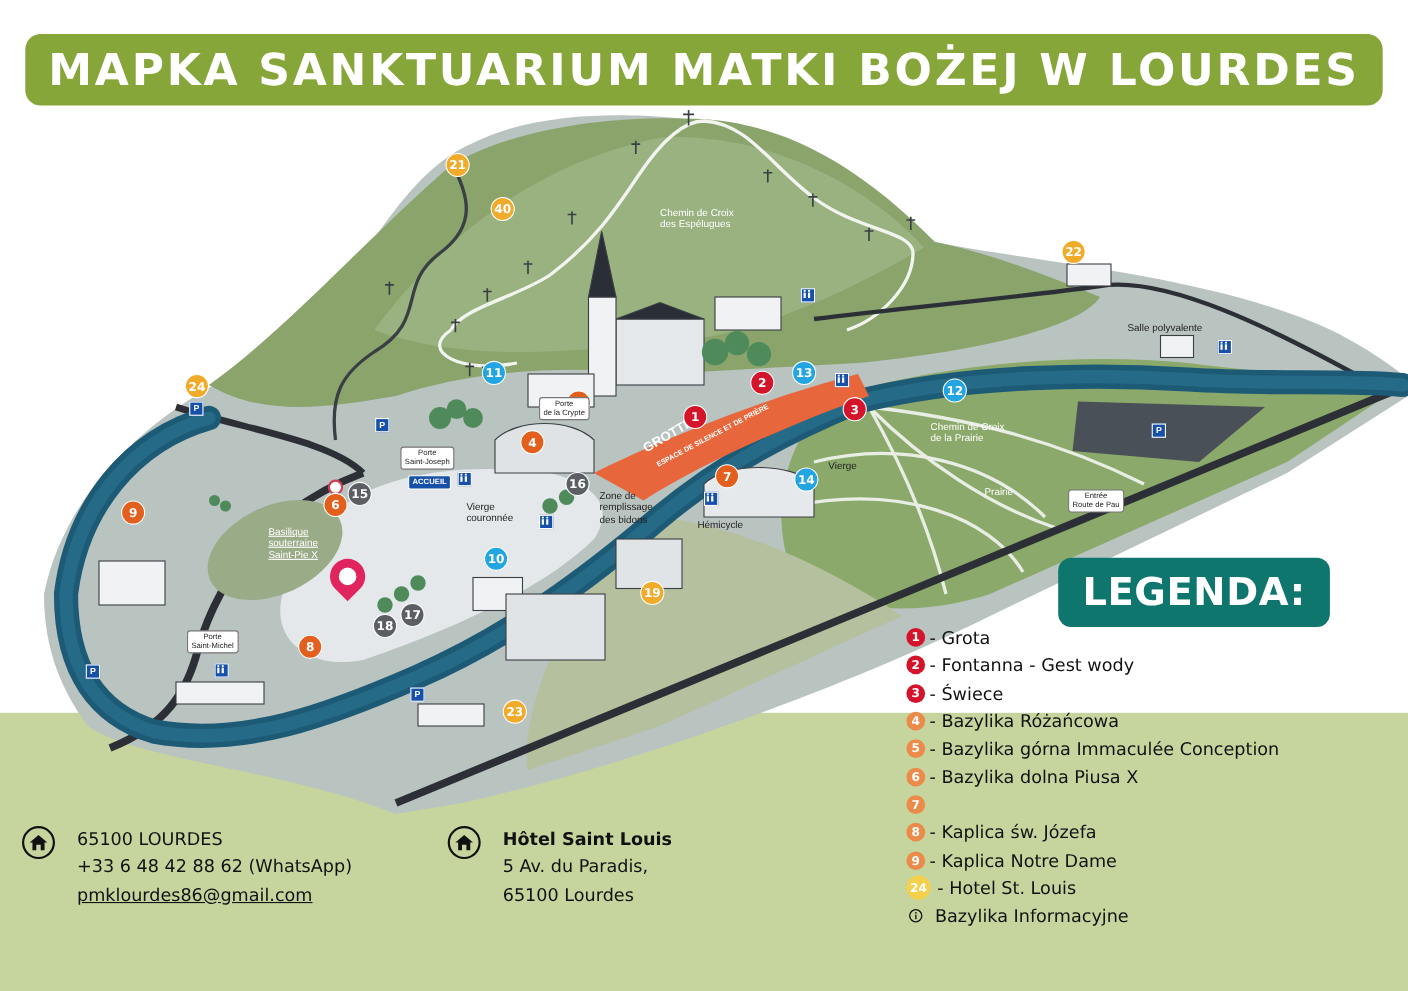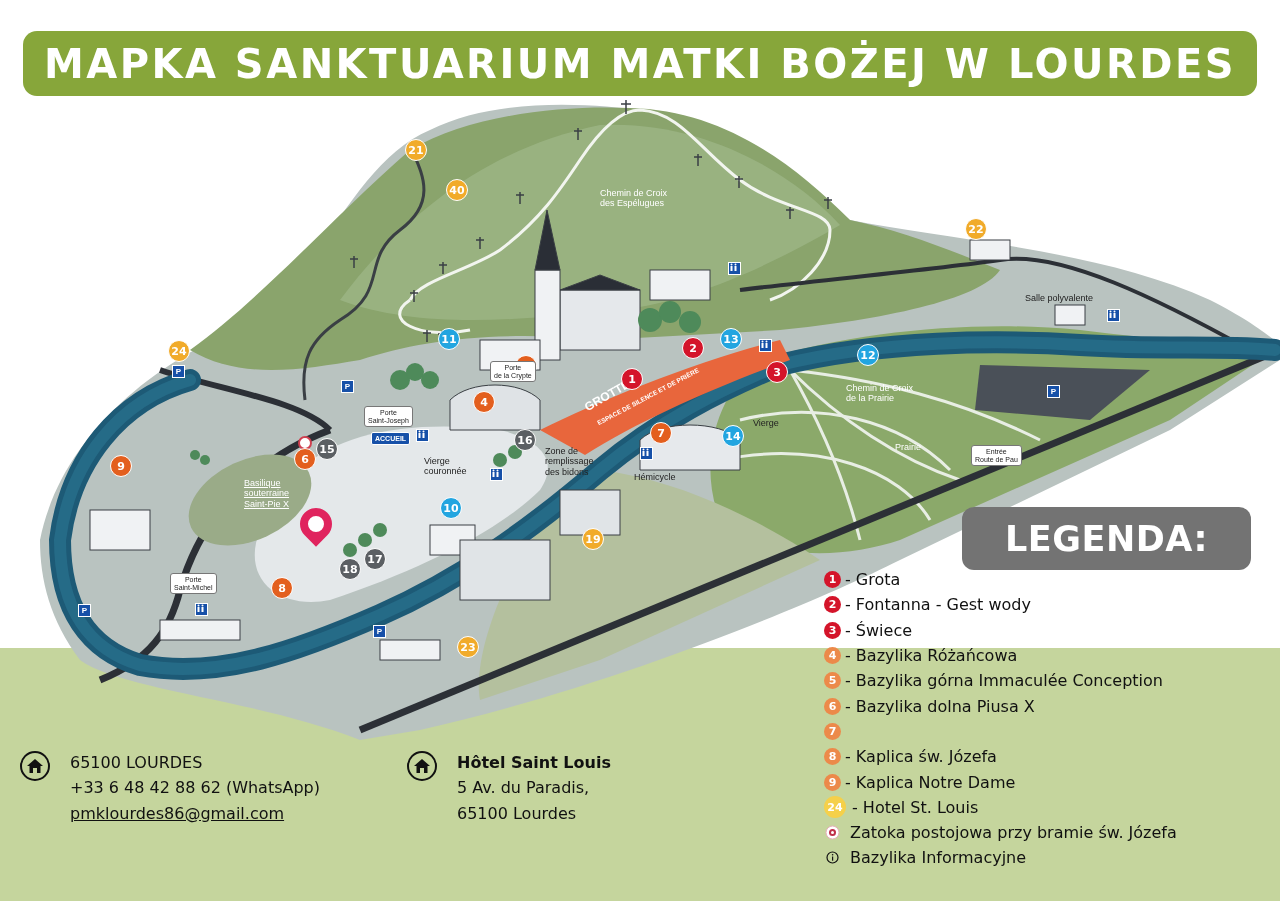--- a/index.html
+++ b/index.html
@@ -30,22 +30,22 @@
   .pin.yellow { background: #f1ab2a; }
   .pin.grey { background: #5b5f63; }
 
   .maplabel { position: absolute; font-size: 9px; color: #fff; line-height: 1.15; }
   .maplabel.dark { color: #222; }
   .gate { position: absolute; background: #fff; border: 1px solid #777; border-radius: 3px; font-size: 7px; color: #222; padding: 2px 3px; text-align: center; line-height: 1.1; }
   .ico-sq { position: absolute; width: 13px; height: 13px; background: #1650a8; color: #fff; font-size: 8px; font-weight: bold; display: flex; align-items: center; justify-content: center; border: 1px solid #fff; }
   .accueil { position: absolute; background: #1650a8; color: #fff; font-size: 7px; font-weight: bold; padding: 2px 3px; border: 1px solid #fff; border-radius: 2px; }
 
   .legend-box {
-    position: absolute; left: 962px; top: 507px; width: 289px; height: 63px;
-    background: #737373; border-radius: 12px;
+    position: absolute; left: 962px; top: 507px; width: 247px; height: 63px;
+    background: #0f766e; border-radius: 12px;
     display: flex; align-items: center; justify-content: center;
   }
   .legend-title { color: #fff; font-weight: bold; font-size: 35px; font-family: "DejaVu Sans", sans-serif; letter-spacing: 0.5px; }
 
   .legend-list { position: absolute; left: 824px; top: 567px; }
   .legend-item { display: flex; align-items: center; height: 25.3px; font-size: 16px; color: #111; white-space: nowrap; font-family: "DejaVu Sans", sans-serif; }
   .lg-num {
     width: 17px; height: 17px; border-radius: 50%; color: #fff; font-size: 11px; font-weight: bold;
     display: inline-flex; align-items: center; justify-content: center; margin-right: 4px; flex: none;
   }
@@ -332,30 +332,20 @@
     <div class="legend-item">
       <span class="lg-num" style="background: rgb(236, 138, 74);">9</span>
       <span>- Kaplica Notre Dame</span>
     </div>
     <div class="legend-item">
       <span class="lg-num wide" style="background: rgb(245, 208, 74);">24</span>
       <span>- Hotel St. Louis</span>
     </div>
     <div class="legend-item">
       <span class="lg-icon">
-        <svg width="15" height="15" viewBox="0 0 15 15">
-          <circle cx="7.5" cy="7.5" r="6.5" fill="#fff" stroke="#e6b0b8" stroke-width="1"></circle>
-          <circle cx="7.5" cy="7.5" r="3.5" fill="#c0304a"></circle>
-          <circle cx="7.5" cy="7.5" r="1.5" fill="#fff"></circle>
-        </svg>
-      </span>
-      <span>Zatoka postojowa przy bramie św. Józefa</span>
-    </div>
-    <div class="legend-item">
-      <span class="lg-icon">
         <svg width="13" height="13" viewBox="0 0 13 13">
           <circle cx="6.5" cy="6.5" r="5.5" stroke="#111" stroke-width="1.2" fill="none"></circle>
           <rect x="6" y="5.5" width="1.2" height="4.2" fill="#111"></rect>
           <circle cx="6.6" cy="3.8" r="0.8" fill="#111"></circle>
         </svg>
       </span>
       <span>Bazylika Informacyjne</span>
     </div>
   </div>
 

